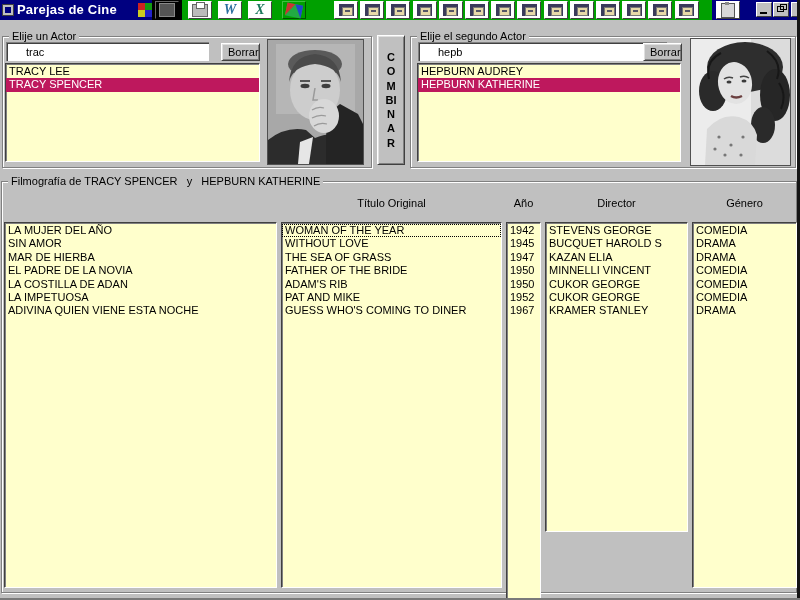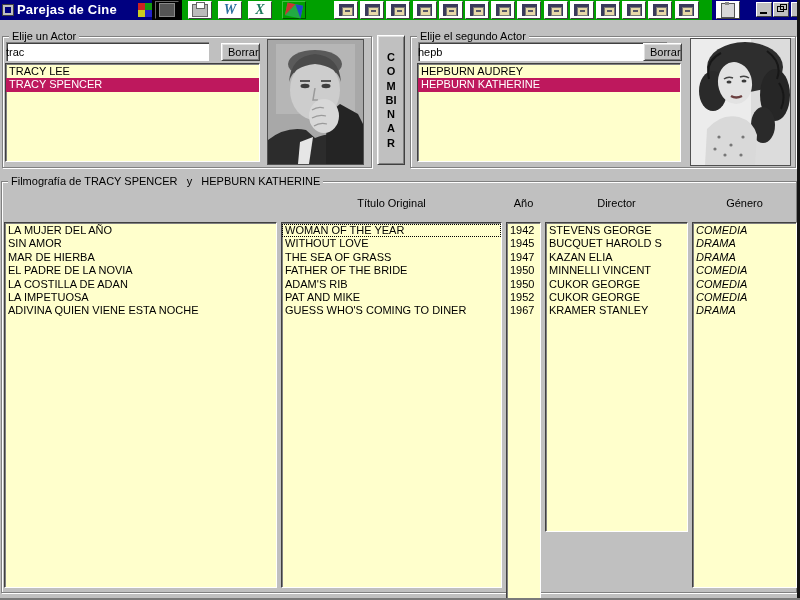--- a/index.html
+++ b/index.html
@@ -46,21 +46,21 @@
   .win-restore b{position:absolute;left:6px;top:1px;width:7px;height:6px;border:1px solid #000;background:#c0c0c0;display:block;box-sizing:border-box;}
 
   
   .groupbox{position:absolute;border:1px solid #808080;
     box-shadow:inset 1px 1px 0 #ffffff, 1px 1px 0 #ffffff;box-sizing:border-box;}
   .group-label{position:absolute;top:-7px;left:6px;background:#c0c0c0;padding:0 3px;white-space:pre;}
 
   
   .tinput{position:absolute;background:#fff;border:0;outline:none;
     box-shadow:inset 1px 1px 0 #808080, inset 2px 2px 0 #404040, inset -1px -1px 0 #fff;
-    font-family:"Liberation Sans",sans-serif;font-size:11px;padding:3px 0;box-sizing:border-box;}
+    font-family:"Liberation Sans",sans-serif;font-size:11px;padding:3px 20px;box-sizing:border-box;}
   .btn{position:absolute;background:#c0c0c0;
     border-top:1px solid #fff;border-left:1px solid #fff;border-right:1px solid #404040;border-bottom:1px solid #404040;
     box-shadow:inset 1px 1px 0 #dfdfdf, inset -1px -1px 0 #808080;
     font-family:"Liberation Sans",sans-serif;font-size:11px;text-align:center;box-sizing:border-box;cursor:default;}
   .listbox{position:absolute;background:#ffffcc;overflow:hidden;box-sizing:border-box;
     border-top:1px solid #404040;border-left:1px solid #404040;border-right:1px solid #fff;border-bottom:1px solid #fff;
     box-shadow:inset 1px 1px 0 #808080;padding:1px 0 0 0;}
   .li{height:13.4px;line-height:13.4px;padding:0 3px;white-space:nowrap;overflow:hidden;}
   .li.sel{background:#be185d;color:#fff;}
   .li.focus{outline:1px dotted #000;outline-offset:-1px;}
@@ -336,21 +336,21 @@
     </div>
   <div class="listbox" style="left:545px;top:222px;width:143px;height:310px;">
       <div class="li">STEVENS GEORGE</div>
       <div class="li">BUCQUET HAROLD S</div>
       <div class="li">KAZAN ELIA</div>
       <div class="li">MINNELLI VINCENT</div>
       <div class="li">CUKOR GEORGE</div>
       <div class="li">CUKOR GEORGE</div>
       <div class="li">KRAMER STANLEY</div>
     </div>
-  <div class="listbox" style="left:692px;top:222px;width:105px;height:366px;font-style:italic;">
+  <div class="listbox" style="left:692px;top:222px;width:105px;height:366px;">
       <div class="li">COMEDIA</div>
       <div class="li">DRAMA</div>
       <div class="li">DRAMA</div>
       <div class="li">COMEDIA</div>
       <div class="li">COMEDIA</div>
       <div class="li">COMEDIA</div>
       <div class="li">DRAMA</div>
     </div>
 
   <div class="edge-right"></div>

